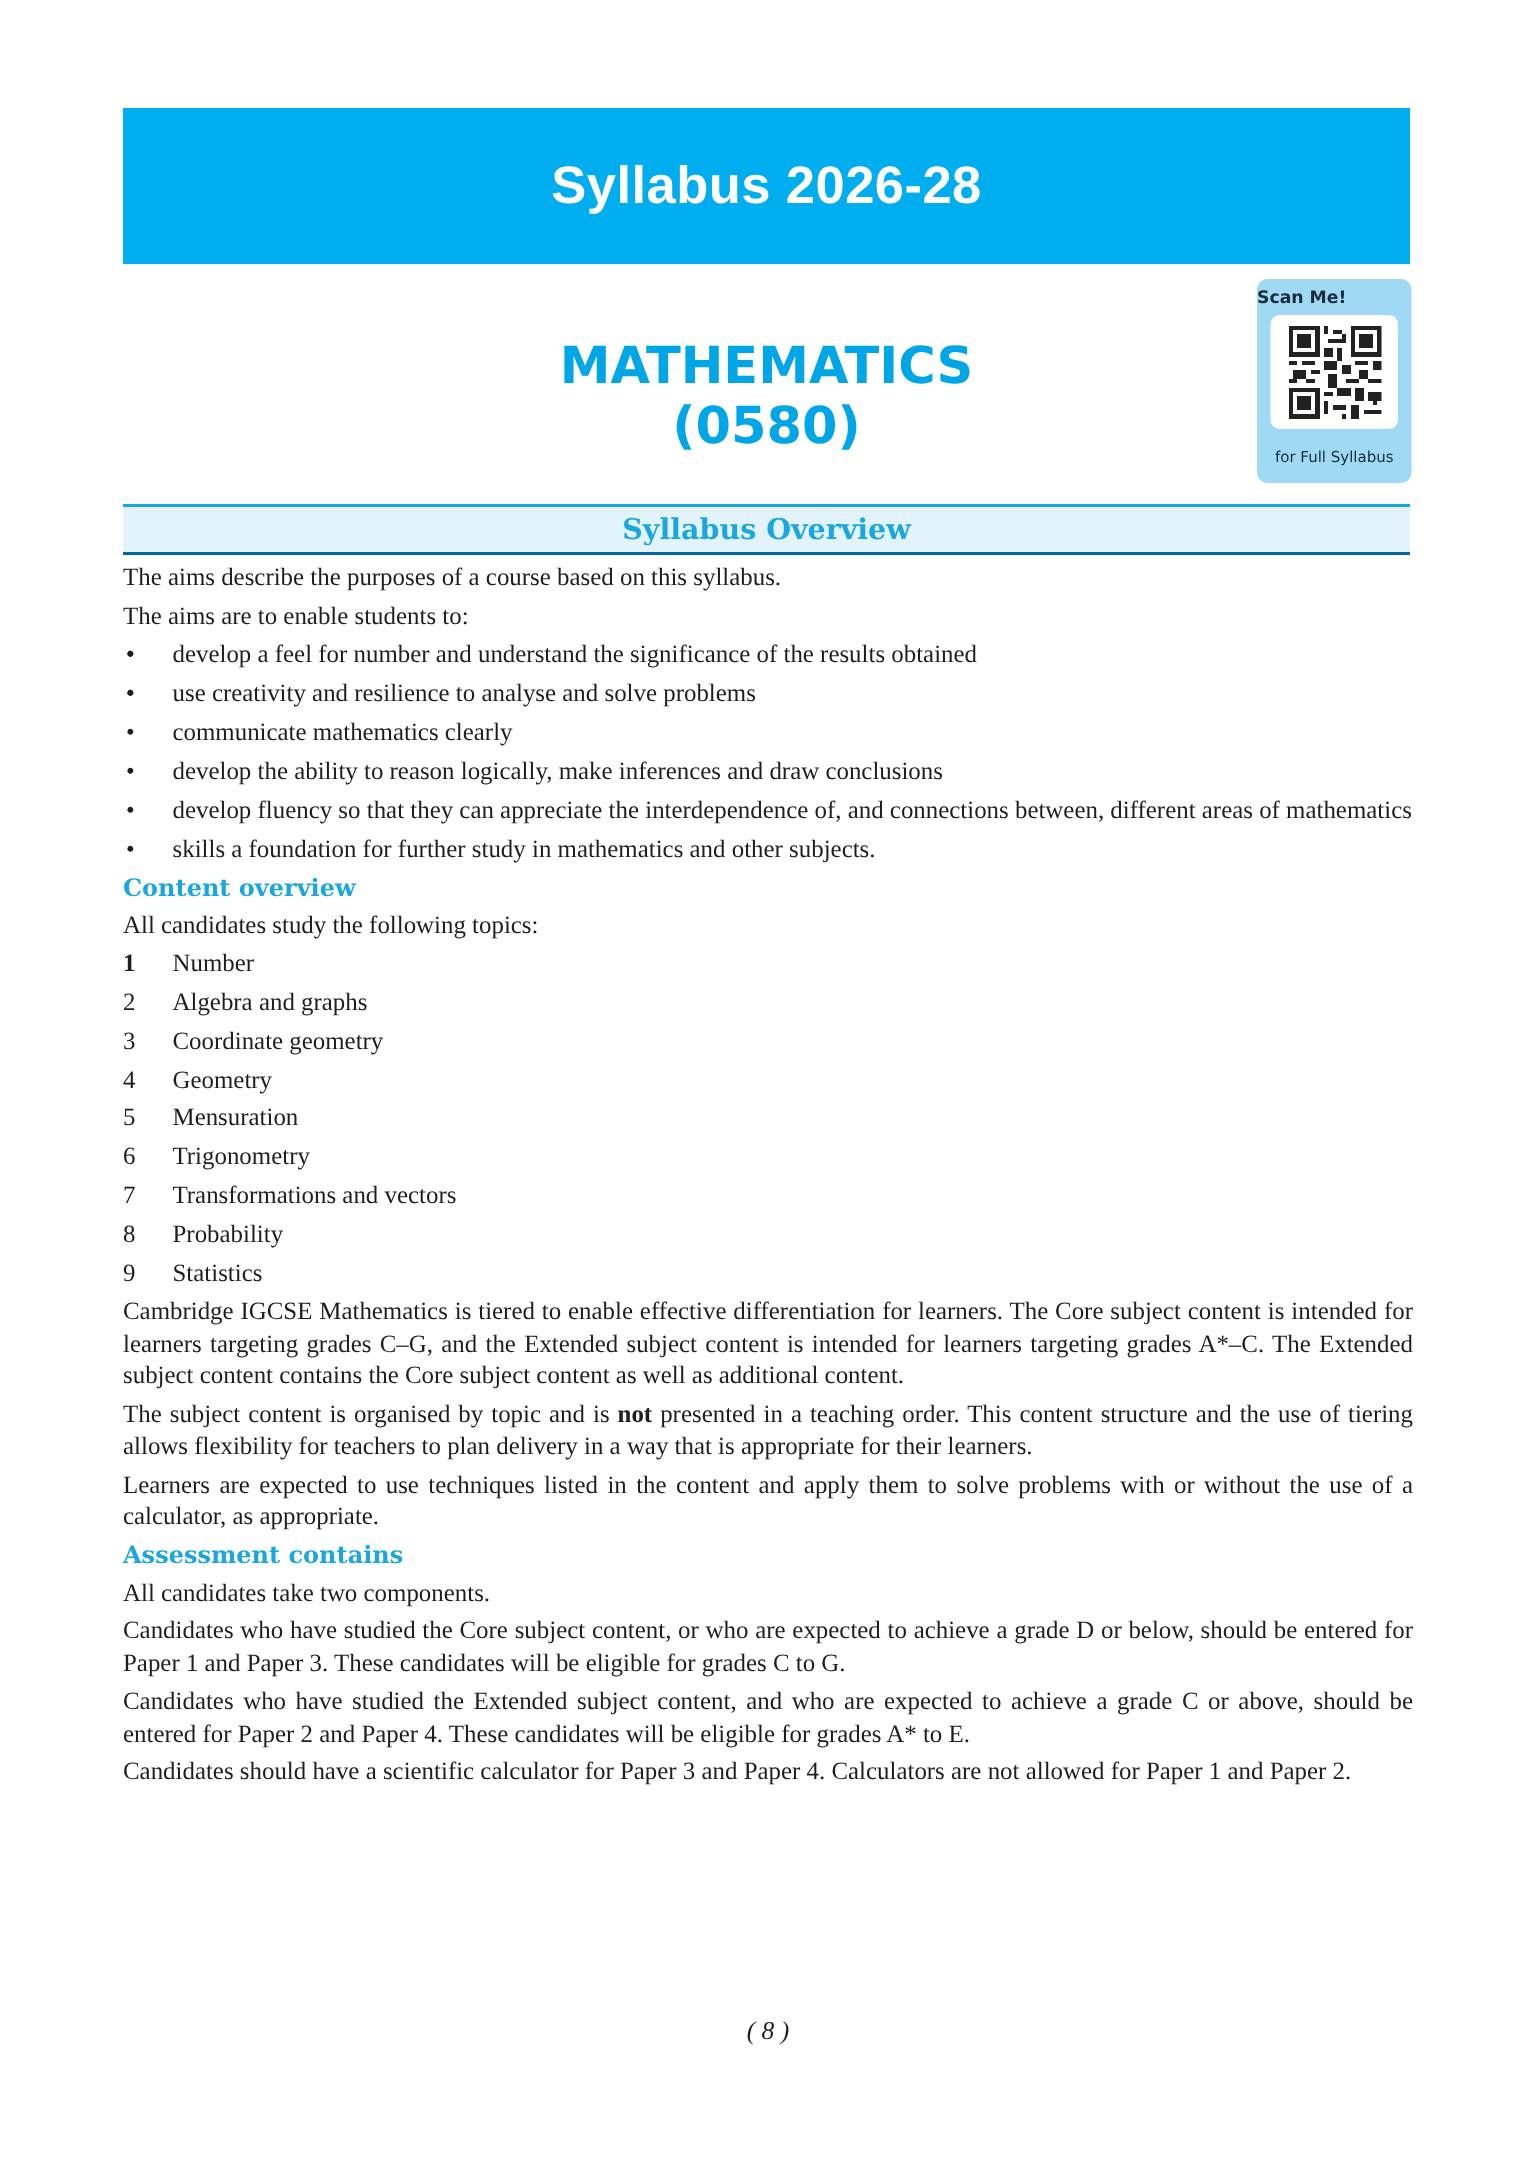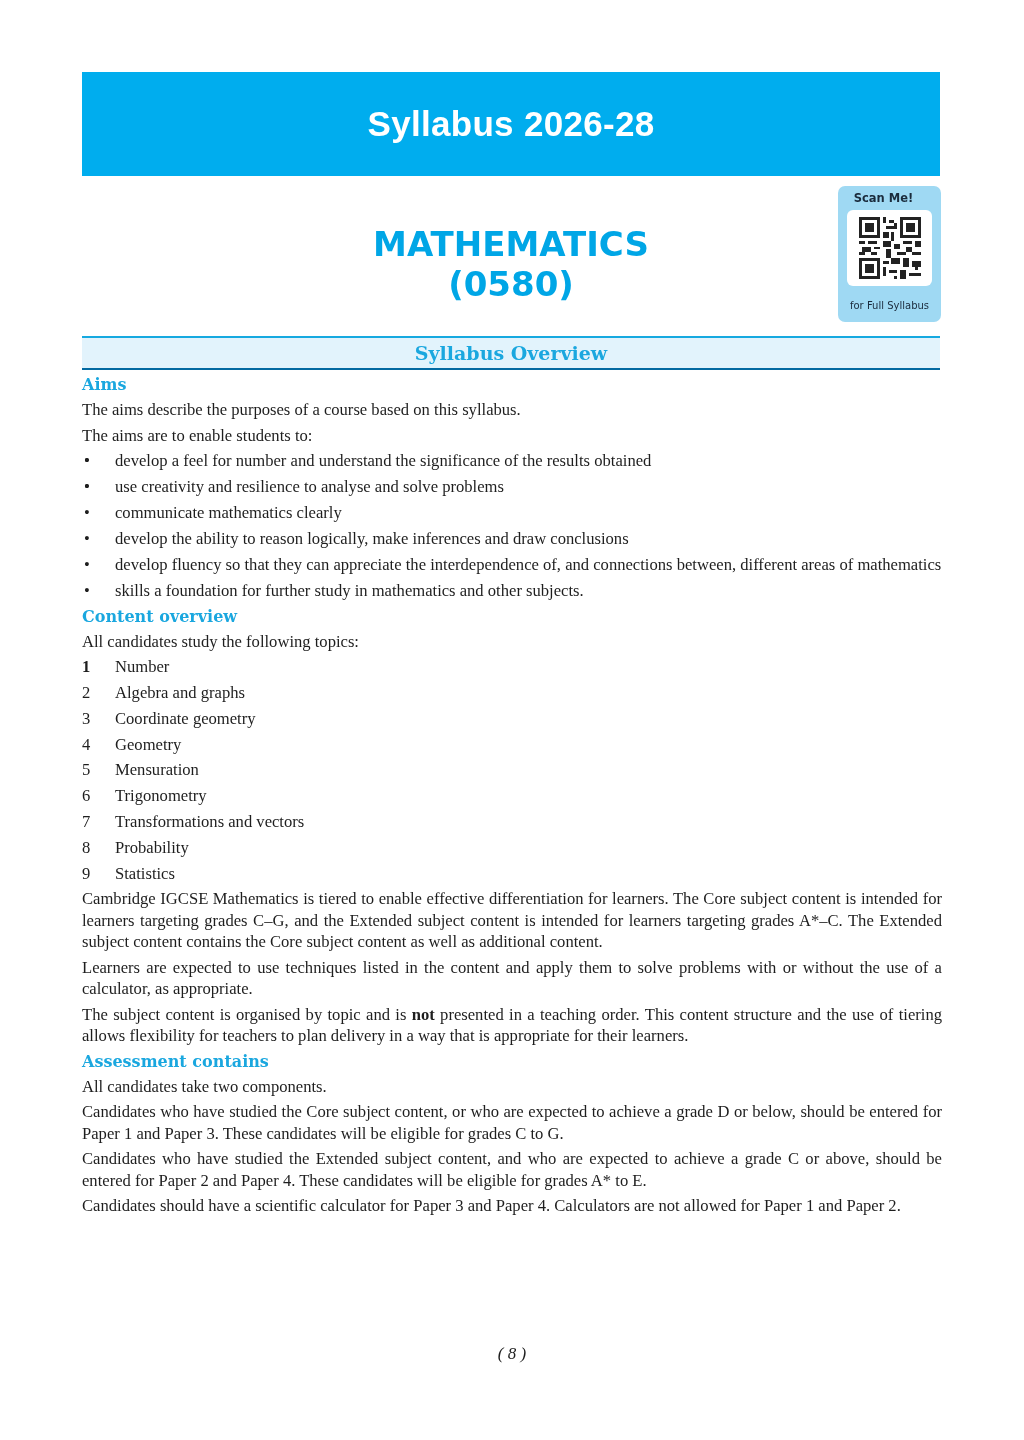--- a/index.html
+++ b/index.html
@@ -21,21 +21,21 @@
       font-size: 34px;
     }
     .subject-name { top: 224px; }
     .subject-code { top: 264px; }
 
     .qr-card {
       position: absolute; left: 838px; top: 186px; width: 103px; height: 136px;
       background: #9fd9f3; border-radius: 7px;
     }
     .qr-top-label {
-      position: absolute; left: 0; top: 5px; width: 91px; text-align: center;
+      position: absolute; left: 0; top: 5px; width: 91px; 
       font-family: "DejaVu Sans", sans-serif; font-weight: bold; font-size: 11.5px; color: #1a2b3c;
     }
     .qr-inner {
       position: absolute; left: 9px; top: 24px; width: 85px; height: 76px;
       background: #ffffff; border-radius: 6px;
     }
     .qr-code { position: absolute; left: 12px; top: 6px; width: 62px; height: 64px; }
     .qr-bottom-label {
       position: absolute; left: 0; top: 114px; width: 103px; text-align: center;
       font-family: "DejaVu Sans", sans-serif; font-size: 10px; color: #1a2b3c;
@@ -134,21 +134,20 @@
     <div class="qr-bottom-label">for Full Syllabus</div>
   </div>
 
   <div class="overview-bar">
     <span class="overview-title">Syllabus Overview</span>
   </div>
 
   <div class="content">
 
     <section>
-      <div class="section-heading">Aims</div>
       <p>The aims describe the purposes of a course based on this syllabus.</p>
       <p>The aims are to enable students to:</p>
       <ul class="bullet-list">
         <li><span class="bullet">•</span></li>
         <li><span class="bullet">•</span><span>develop a feel for number and understand the significance of the results obtained</span></li>
         <li><span class="bullet">•</span></li>
         <li><span class="bullet">•</span><span>use creativity and resilience to analyse and solve problems</span></li>
         <li><span class="bullet">•</span><span>communicate mathematics clearly</span></li>
         <li><span class="bullet">•</span><span>develop the ability to reason logically, make inferences and draw conclusions</span></li>
         <li><span class="bullet">•</span><span>develop fluency so that they can appreciate the interdependence of, and connections between, different areas of mathematics</span></li>
@@ -191,22 +190,22 @@
         <li>
             <span class="topic-num">8</span>
             <span>Probability</span>
           </li>
         <li>
             <span class="topic-num">9</span>
             <span>Statistics</span>
           </li>
       </ol>
       <p>Cambridge IGCSE Mathematics is tiered to enable effective differentiation for learners. The Core subject content is intended for learners targeting grades C–G, and the Extended subject content is intended for learners targeting grades A*–C. The Extended subject content contains the Core subject content as well as additional content.</p>
+      <p><span>The subject content is organised by topic and is </span><strong>not</strong><span> presented in a teaching order. This content structure and the use of tiering allows flexibility for teachers to plan delivery in a way that is appropriate for their learners.</span></p>
       <p>Learners are expected to use techniques listed in the content and apply them to solve problems with or without the use of a calculator, as appropriate.</p>
-      <p><span>The subject content is organised by topic and is </span><strong>not</strong><span> presented in a teaching order. This content structure and the use of tiering allows flexibility for teachers to plan delivery in a way that is appropriate for their learners.</span></p>
     </section>
 
     <section>
       <div class="section-heading">Assessment contains</div>
       <p>All candidates take two components.</p>
       <p>Candidates who have studied the Core subject content, or who are expected to achieve a grade D or below, should be entered for Paper 1 and Paper 3. These candidates will be eligible for grades C to G.</p>
       <p>Candidates who have studied the Extended subject content, and who are expected to achieve a grade C or above, should be entered for Paper 2 and Paper 4. These candidates will be eligible for grades A* to E.</p>
       <p>Candidates should have a scientific calculator for Paper 3 and Paper 4. Calculators are not allowed for Paper 1 and Paper 2.</p>
     </section>
   </div>

